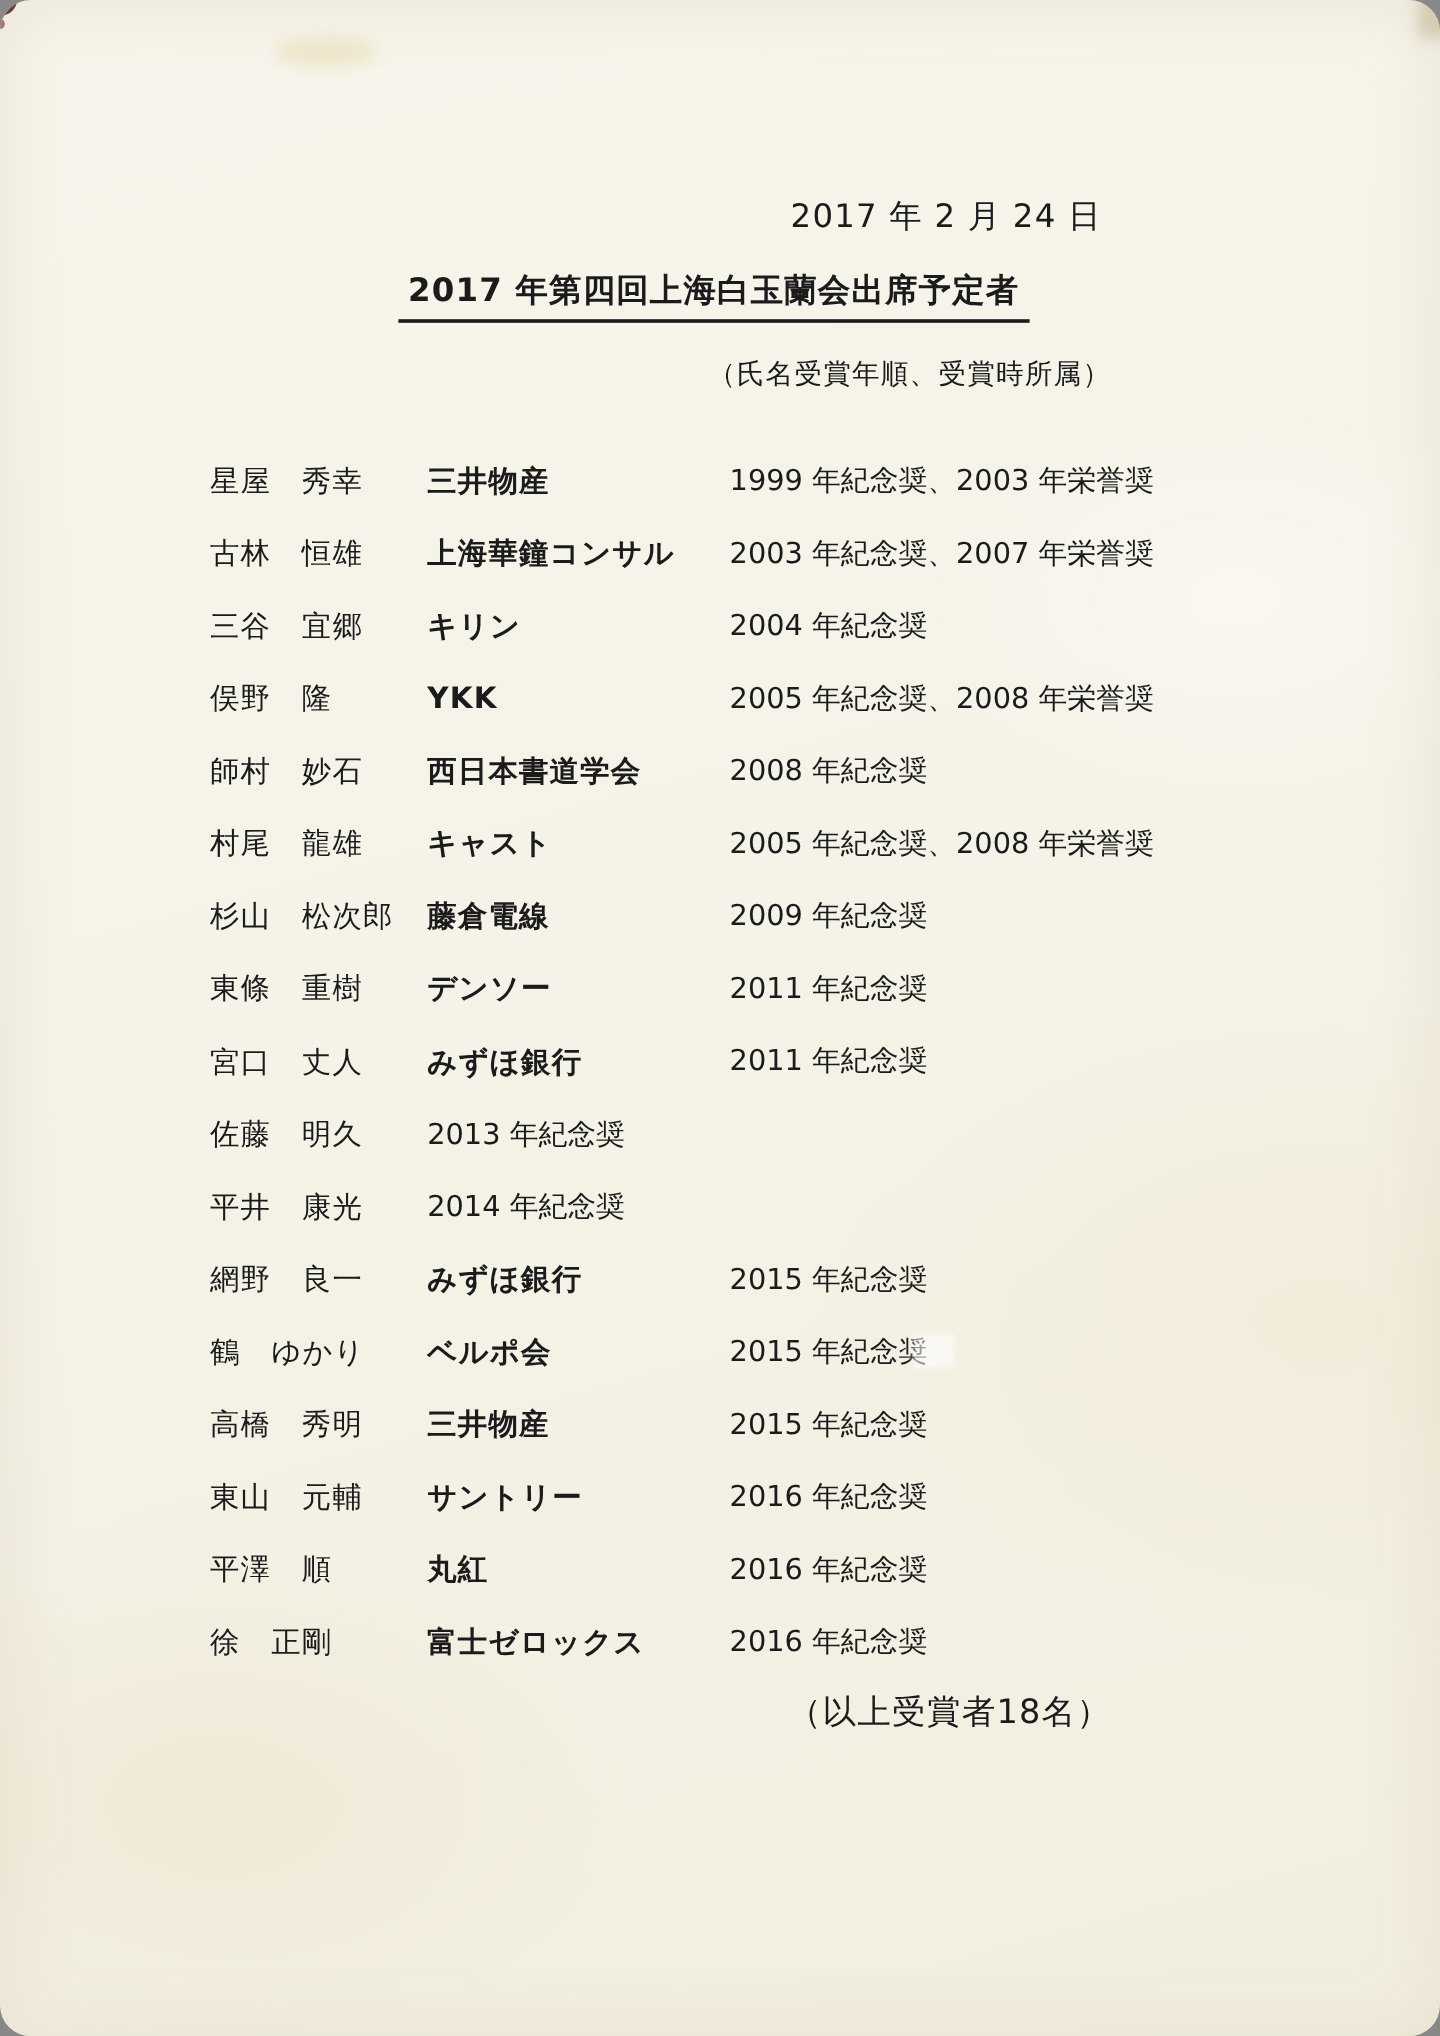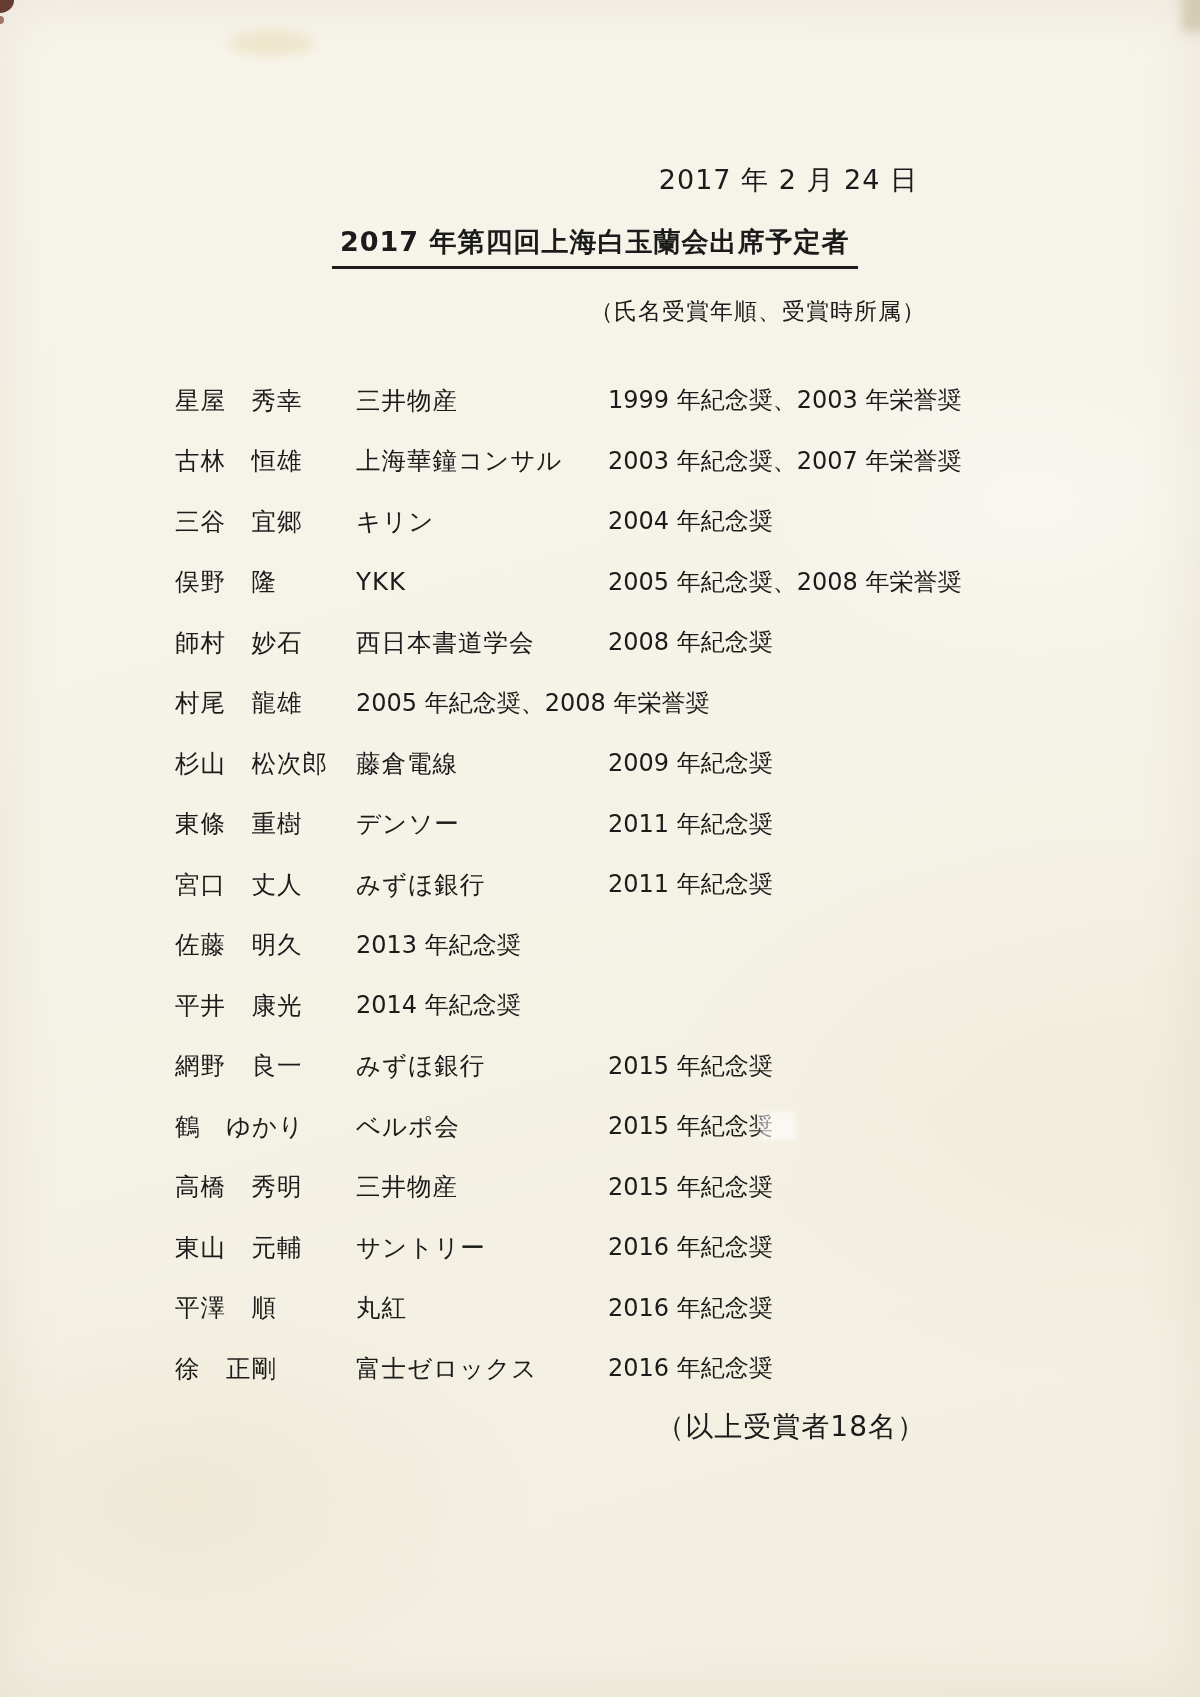--- a/index.html
+++ b/index.html
@@ -9,20 +9,21 @@
     margin:0 auto;
     font-family:"DejaVu Sans",sans-serif;
     color:#1b1b1b;
     background:
       radial-gradient(ellipse 420px 260px at 1030px 500px, rgba(255,255,255,0.35), rgba(255,255,255,0) 70%),
       radial-gradient(ellipse 500px 300px at 180px 1500px, rgba(230,220,190,0.35), rgba(230,220,190,0) 70%),
       radial-gradient(ellipse 600px 380px at 1100px 1100px, rgba(236,226,196,0.30), rgba(236,226,196,0) 72%),
       linear-gradient(165deg,#f7f4eb 0%, #f5f2e7 45%, #f2eedf 100%);
     box-shadow: inset 0 0 60px rgba(170,152,105,0.14);
     overflow:hidden;
+    border-radius:26px;
   }
   
   .corner-mark{
     position:absolute;left:-6px;top:-5px;width:20px;height:18px;
     background:#4d1d15;border-radius:0 0 70% 0;opacity:.85;
   }
   .corner-mark2{
     position:absolute;left:-3px;top:16px;width:7px;height:8px;
     background:#6b2a1d;border-radius:50%;opacity:.6;
   }
@@ -53,21 +54,21 @@
   }
   
   .list{
     position:absolute;top:370px;left:175px;width:731px;
   }
   .row{
     height:60.5px;display:flex;align-items:center;
     font-size:24.5px;
   }
   .name{width:181px;flex:none;letter-spacing:1px;}
-  .org{width:252px;flex:none;letter-spacing:1px;}
+  .org{width:252px;flex:none;letter-spacing:1px;font-weight:bold;}
   .award{flex:1;font-size:24px;position:relative;white-space:nowrap;}
   .row:nth-child(4) .award{padding-right:31px;}   
   .row:nth-child(13) .award::after{               
     content:"";position:absolute;right:112px;top:50%;
     width:32px;height:26px;margin-top:-13px;
     background:rgba(255,255,255,0.55);
     box-shadow:0 0 5px 2px rgba(255,255,255,0.45);
     transform:rotate(-2deg);
   }
   
@@ -113,20 +114,21 @@
         <span class="org">YKK</span>
         <span class="award">2005 年紀念奨、2008 年栄誉奨</span>
       </div>
       <div class="row">
         <span class="name">師村　妙石</span>
         <span class="org">西日本書道学会</span>
         <span class="award">2008 年紀念奨</span>
       </div>
       <div class="row">
         <span class="name">村尾　龍雄</span>
+        <span class="org">キャスト</span>
         <span class="award">2005 年紀念奨、2008 年栄誉奨</span>
       </div>
       <div class="row">
         <span class="name">杉山　松次郎</span>
         <span class="org">藤倉電線</span>
         <span class="award">2009 年紀念奨</span>
       </div>
       <div class="row">
         <span class="name">東條　重樹</span>
         <span class="org">デンソー</span>

